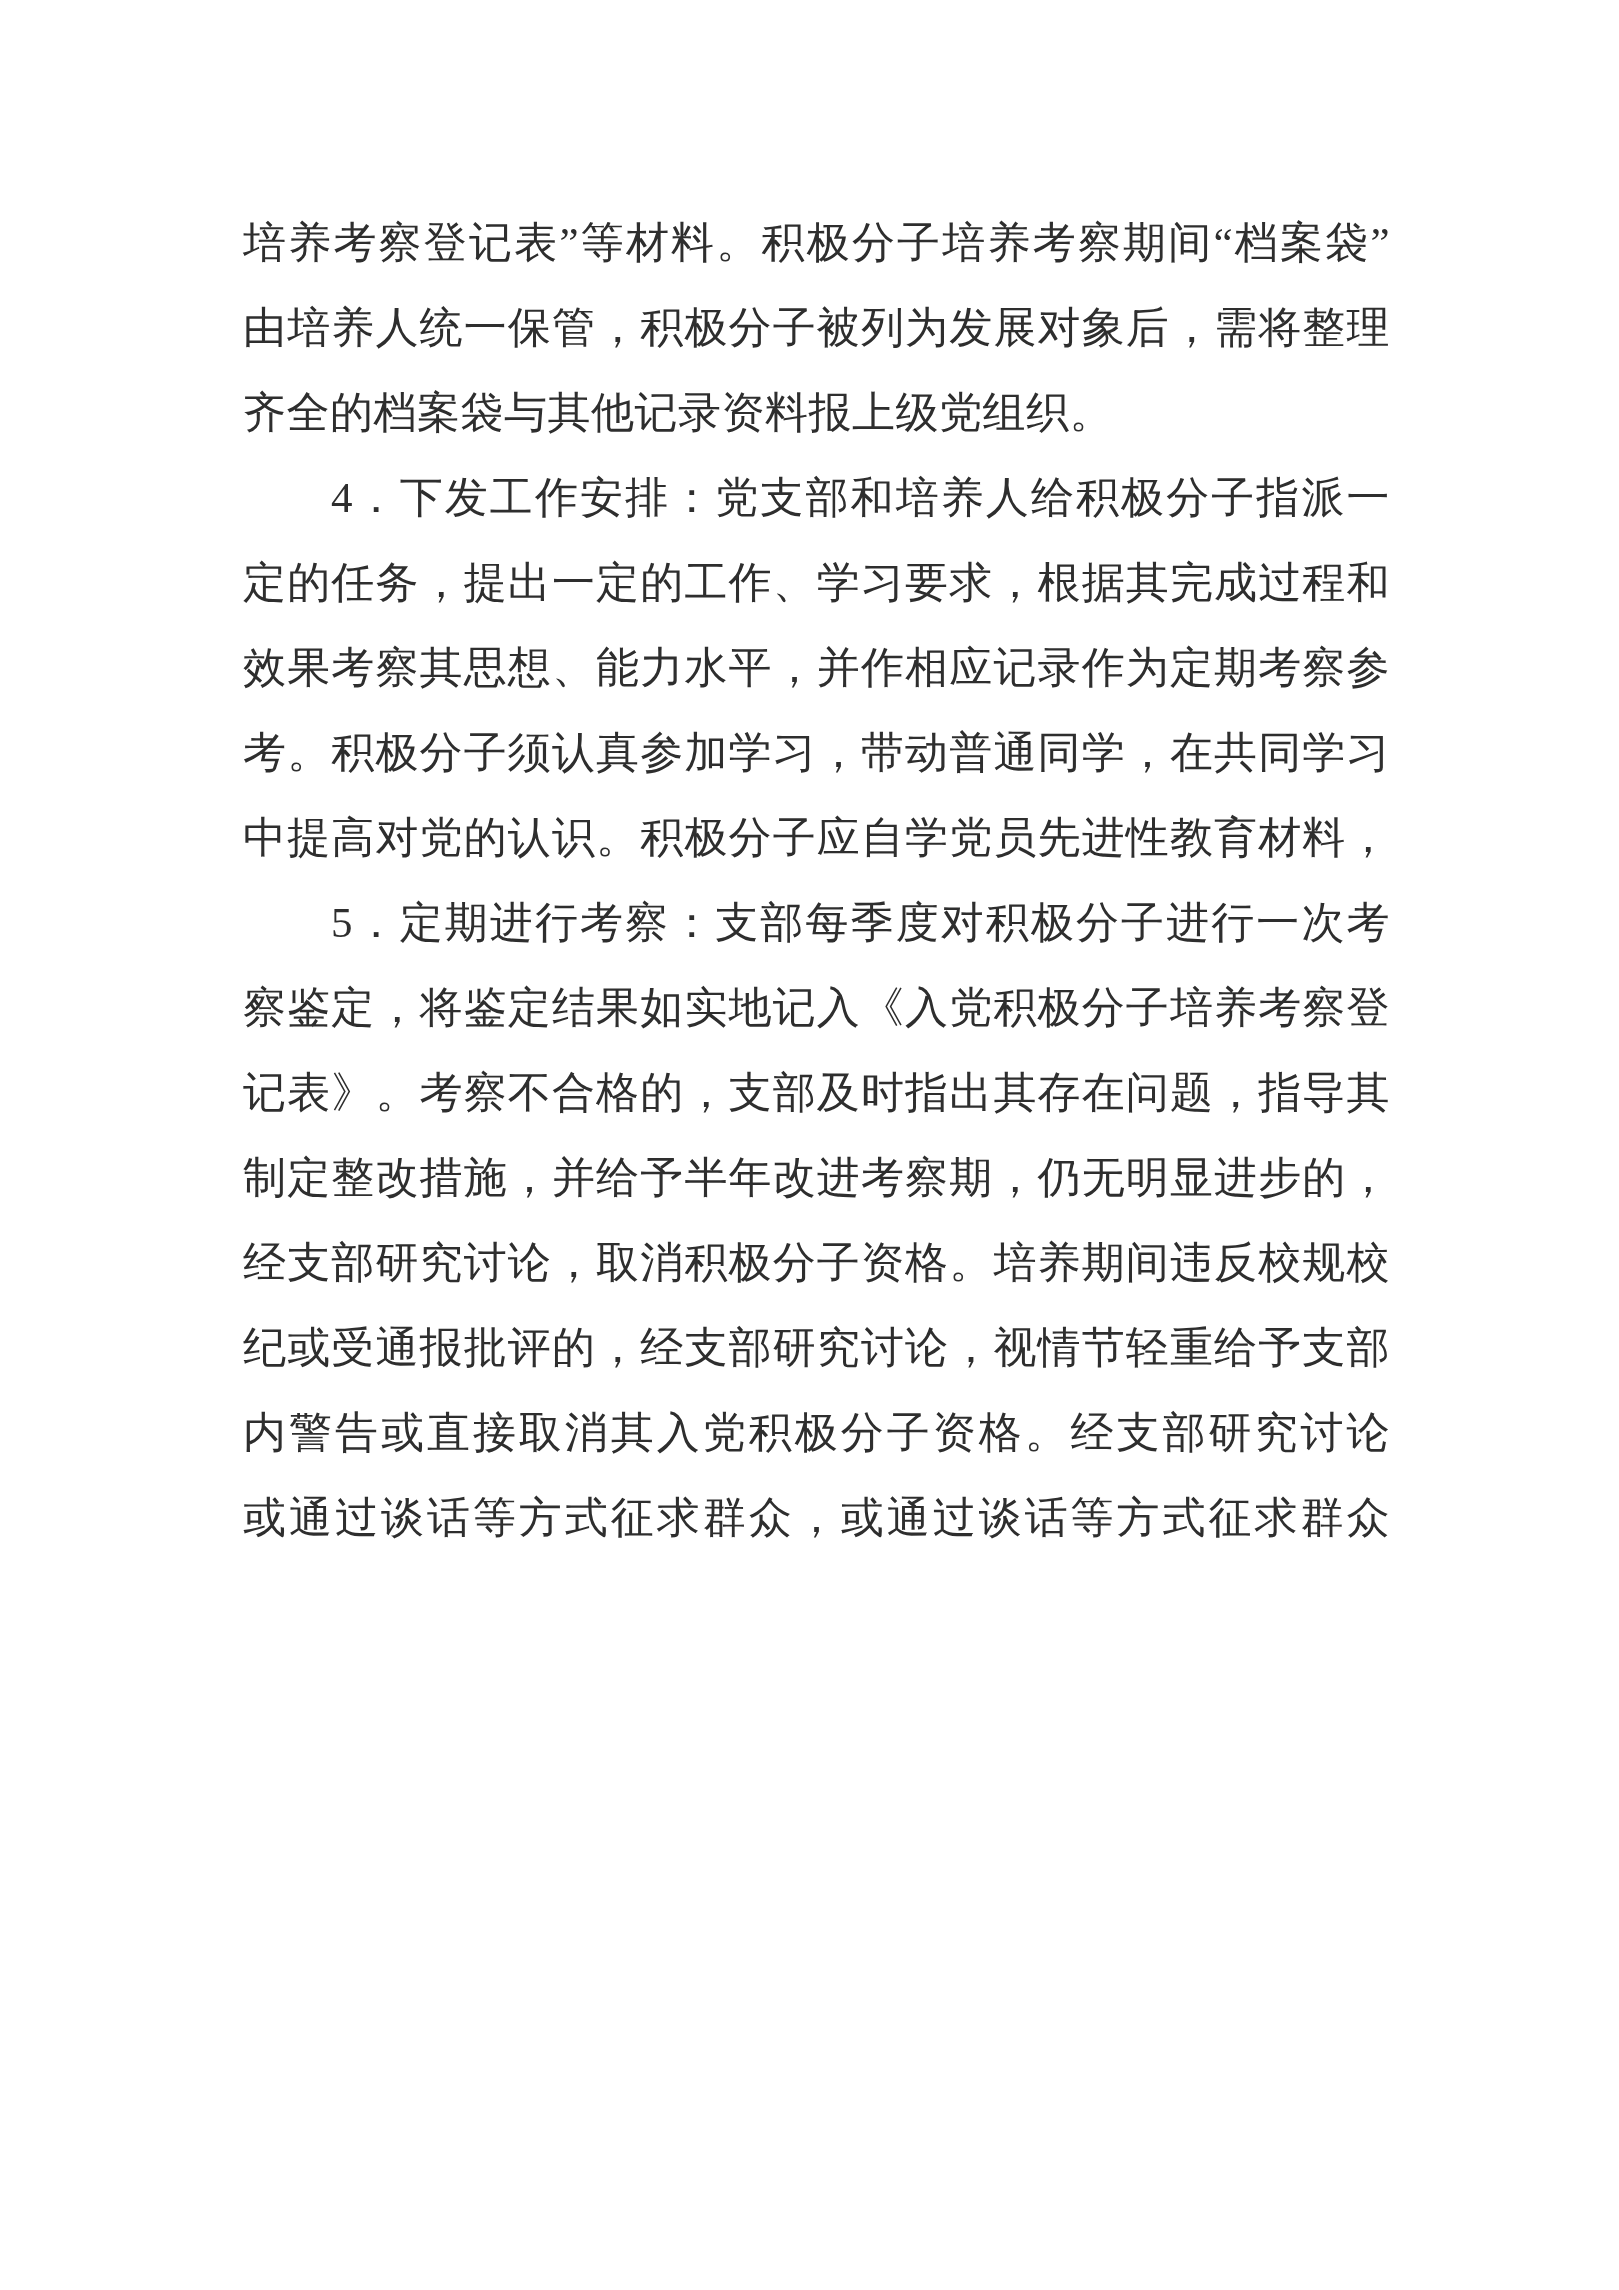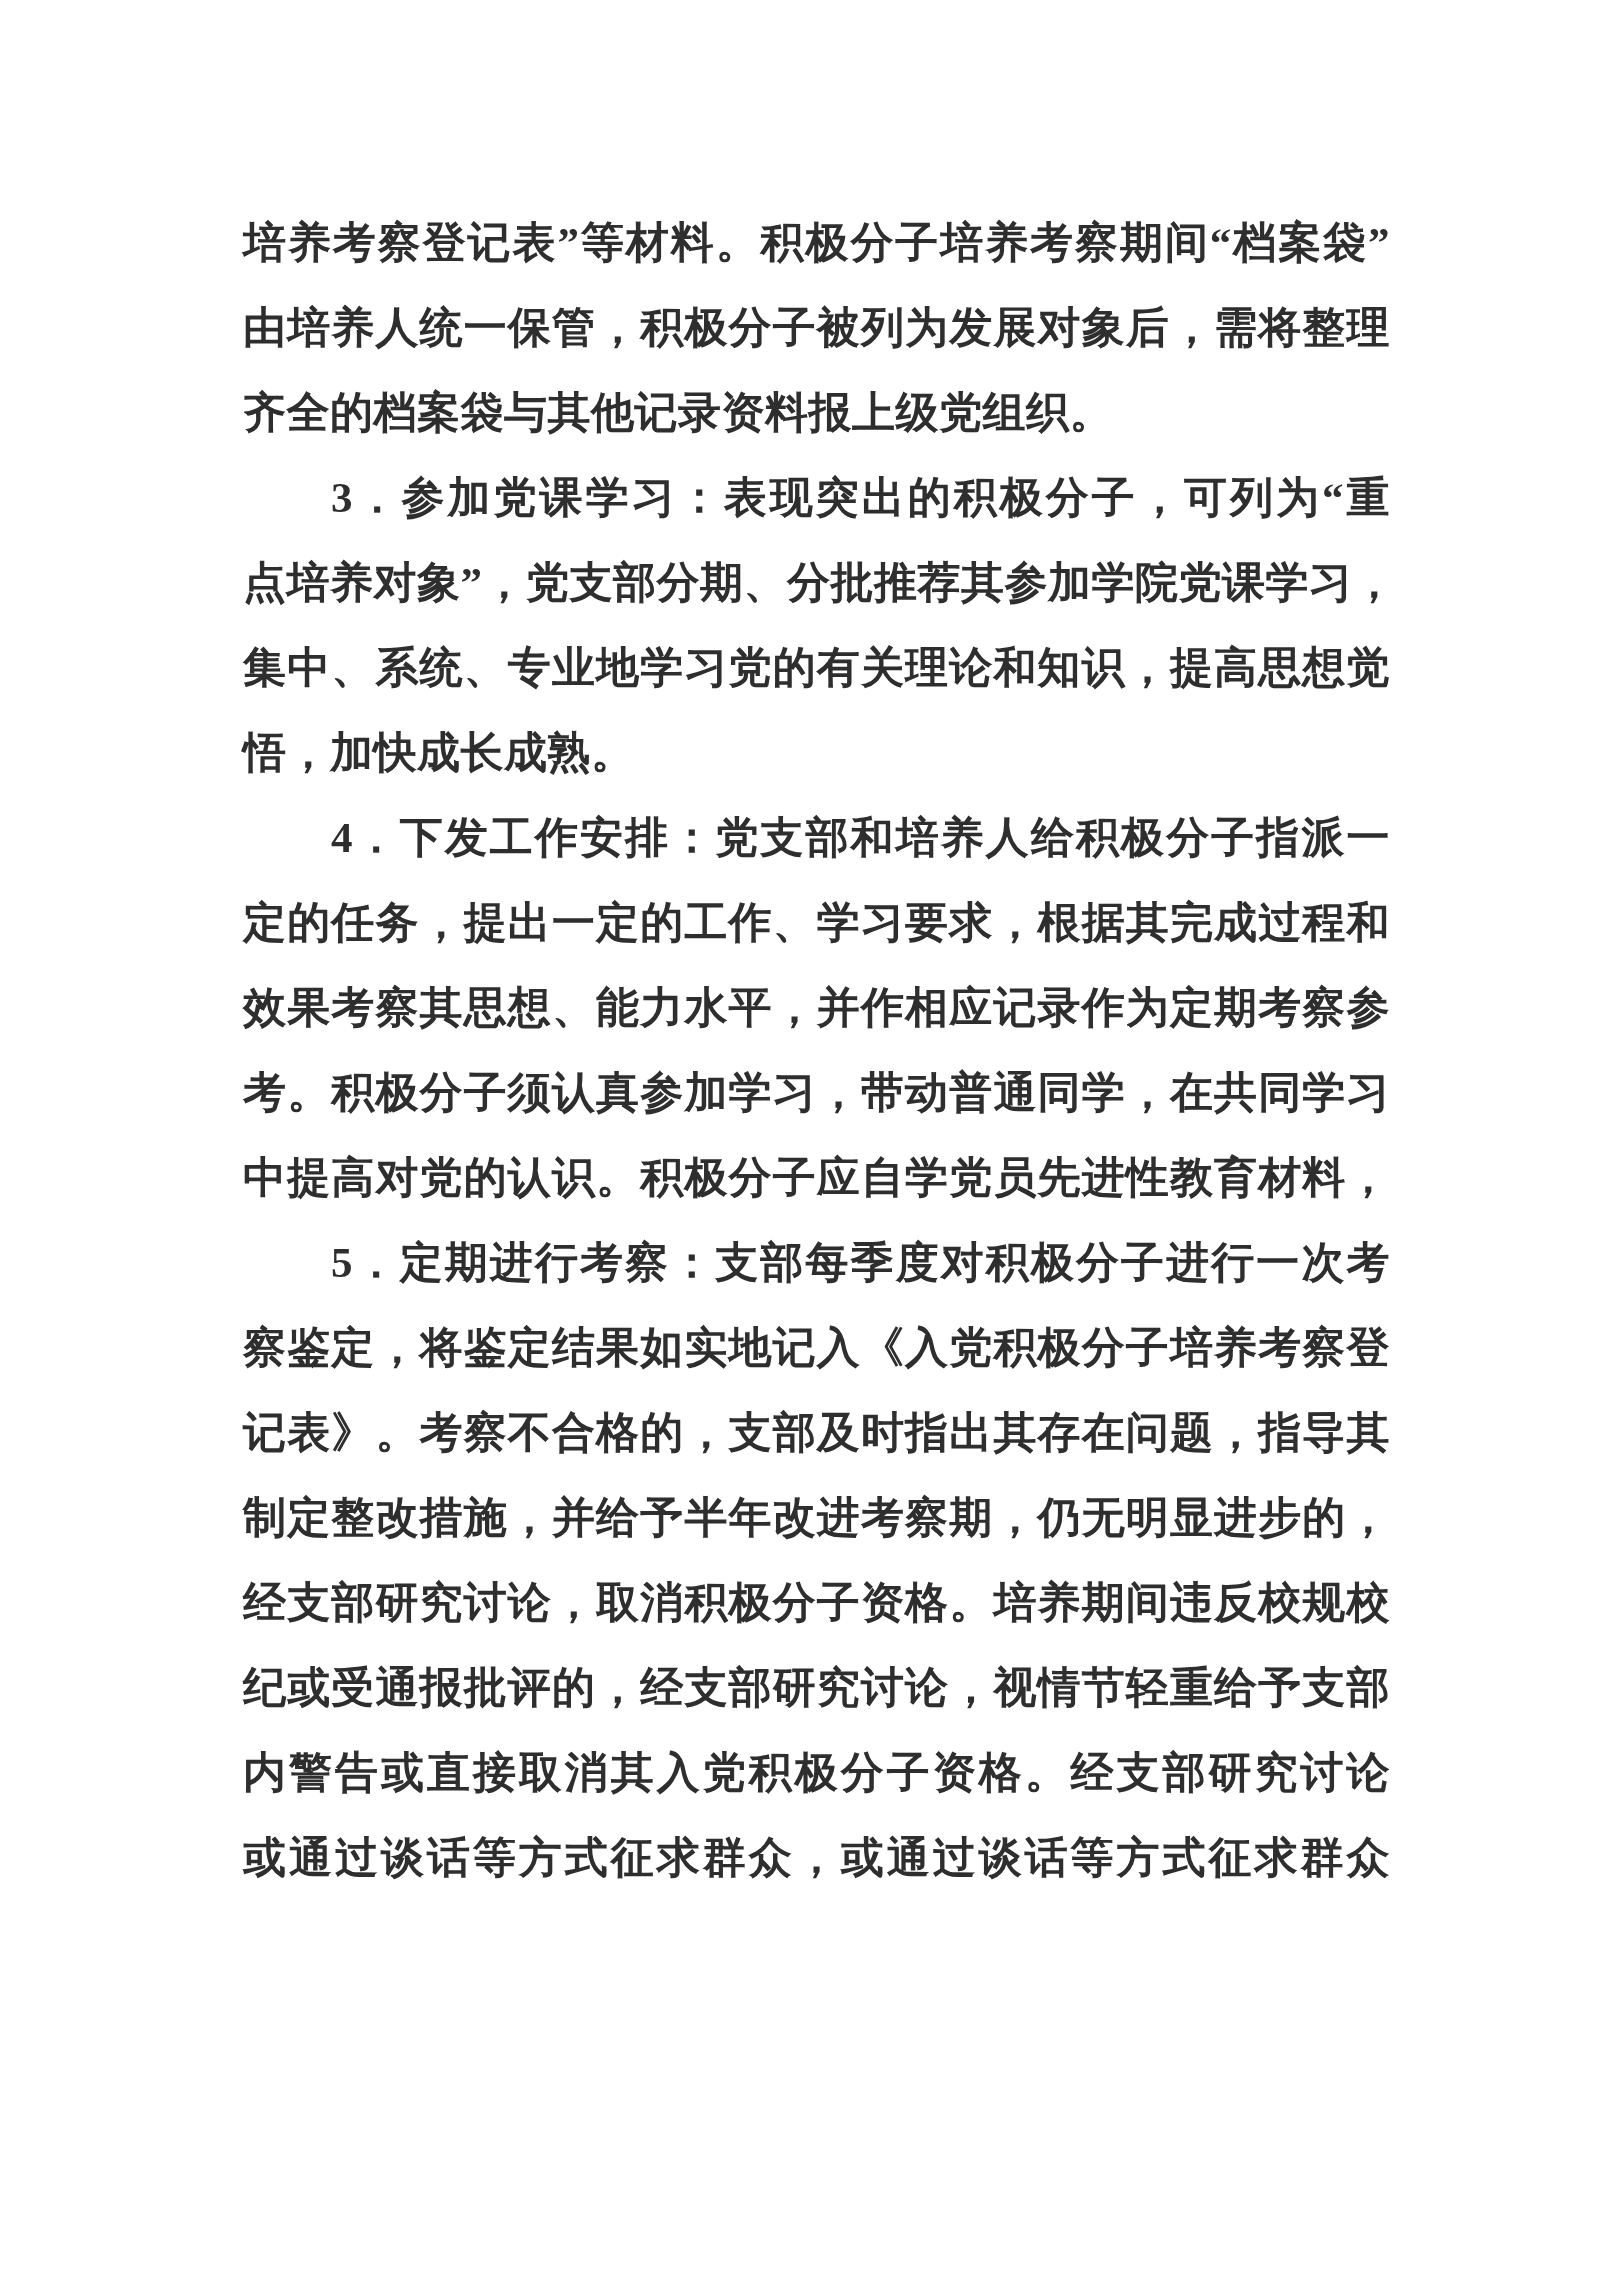--- a/index.html
+++ b/index.html
@@ -17,21 +17,20 @@
   .text-block {
     position: absolute;
     left: 243px;
     top: 200px;
     width: 1147px;
     color: #2e2e2e;
     font-family: "Liberation Serif", "DejaVu Serif", serif;
     font-size: 43px;
     line-height: 85px;
     letter-spacing: 0.5px;
-    font-weight: bold;
   }
   .para {
     margin: 0;
     padding: 0;
   }
   .line {
     text-align: justify;
     text-align-last: justify;
     text-justify: inter-character;
     white-space: nowrap;
@@ -48,26 +47,20 @@
 
 <div class="page">
   <div class="text-block">
 
     <div class="para">
       <div class="line">培养考察登记表”等材料。积极分子培养考察期间“档案袋”</div>
       <div class="line">由培养人统一保管，积极分子被列为发展对象后，需将整理</div>
       <div class="line end">齐全的档案袋与其他记录资料报上级党组织。</div>
     </div>
 
-    <div class="para">
-      <div class="line indent">3．参加党课学习：表现突出的积极分子，可列为“重</div>
-      <div class="line">点培养对象”，党支部分期、分批推荐其参加学院党课学习，</div>
-      <div class="line">集中、系统、专业地学习党的有关理论和知识，提高思想觉</div>
-      <div class="line end">悟，加快成长成熟。</div>
-    </div>
 
     <div class="para">
       <div class="line indent">4．下发工作安排：党支部和培养人给积极分子指派一</div>
       <div class="line">定的任务，提出一定的工作、学习要求，根据其完成过程和</div>
       <div class="line">效果考察其思想、能力水平，并作相应记录作为定期考察参</div>
       <div class="line">考。积极分子须认真参加学习，带动普通同学，在共同学习</div>
       <div class="line">中提高对党的认识。积极分子应自学党员先进性教育材料，</div>
     </div>
 
     <div class="para">

